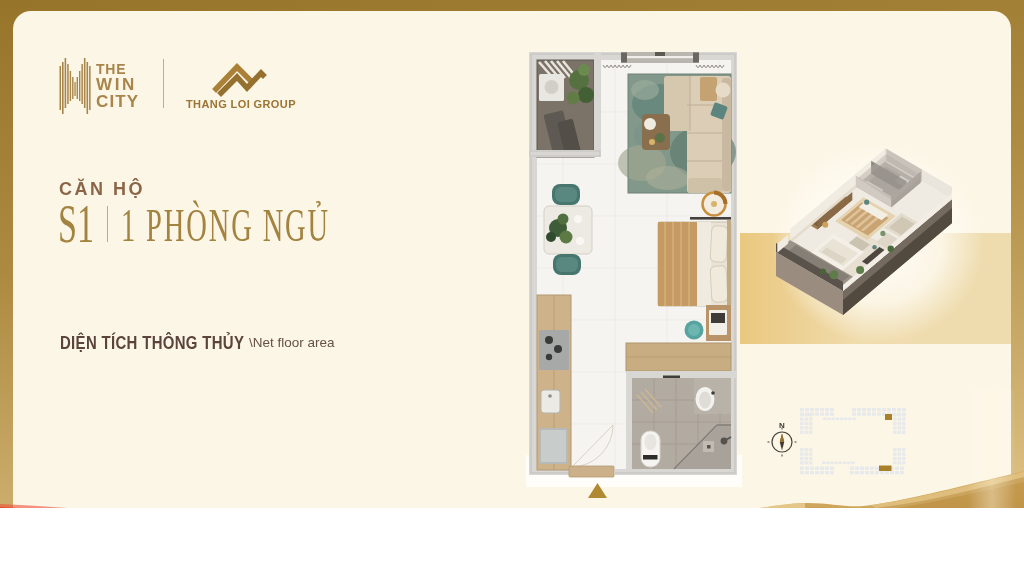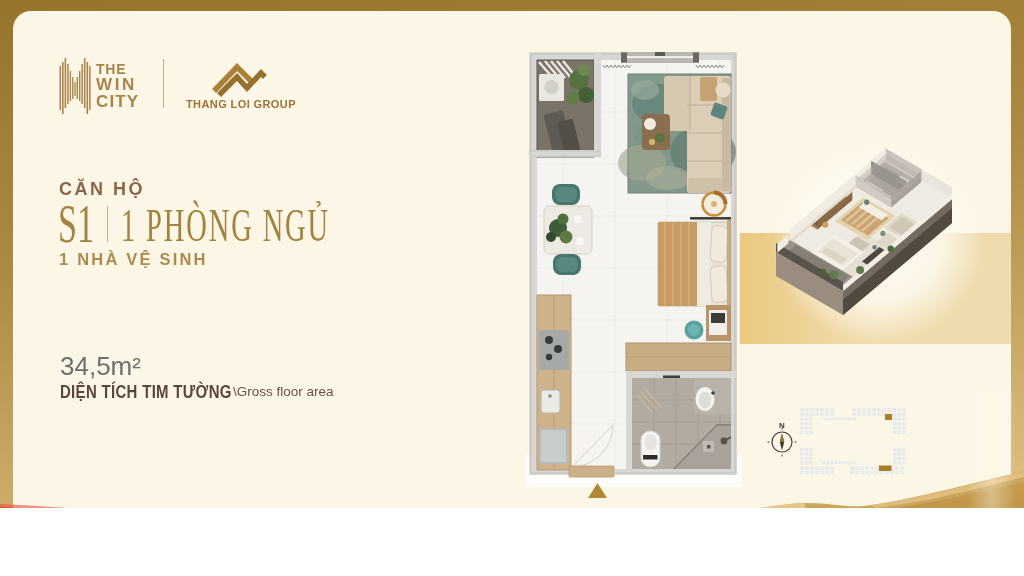--- a/index.html
+++ b/index.html
@@ -105,29 +105,27 @@
 </svg>
 
 <div class="abs" style="left:59px;top:179px;font-weight:bold;font-size:18px;color:#8a6548;letter-spacing:2.5px;">CĂN HỘ</div>
 
 <div class="abs" style="left:58px;top:206px;font-family:'Liberation Serif',serif;color:#a28340;font-size:55px;line-height:36px;transform:scaleX(0.62);transform-origin:0 0;">S1</div>
 
 <div class="abs" style="left:107px;top:206px;width:1px;height:36px;background:#b9ab8d;"></div>
 
 <div class="abs" style="left:121px;top:210px;font-family:'Liberation Serif',serif;color:#a28340;font-size:46px;line-height:32px;letter-spacing:3px;transform:scaleX(0.62);transform-origin:0 0;white-space:nowrap;">1 PHÒNG NGỦ</div>
 
-<div class="abs" style="left:59px;top:250px;font-weight:bold;font-size:16.5px;color:#ad8a4e;letter-spacing:2.2px;">1 NHÀ VỆ SINH</div>
-
-
-<div class="abs" style="left:60px;top:351px;font-size:26px;color:#6f6f72;">34,5m²</div>
-
-<div class="abs" style="left:60px;top:382px;width:420px;white-space:nowrap;color:#5a443b;">
-  <span style="display:inline-block;transform:scaleX(0.83);transform-origin:0 0;font-weight:bold;font-size:18px;letter-spacing:0.4px;">DIỆN TÍCH TIM TƯỜNG</span>
-  <span style="position:absolute;left:173px;top:2px;font-size:13.5px;color:#655149;">\Gross floor area</span>
+
+<div class="abs" style="left:60px;top:333px;width:420px;white-space:nowrap;color:#5a443b;">
+  <span style="display:inline-block;transform:scaleX(0.83);transform-origin:0 0;font-weight:bold;font-size:18px;letter-spacing:0.4px;">DIỆN TÍCH THÔNG THỦY</span>
+  <span style="position:absolute;left:189px;top:2px;font-size:13.5px;color:#655149;">\Net floor area</span>
 </div>
+
+
 
 
 <svg class="abs" style="left:520px;top:42px" width="228" height="462" viewBox="520 42 228 462">
 
   <rect x="526" y="455" width="216" height="32" fill="#fefdf9"></rect>
 
   <rect x="529" y="52" width="208" height="423" fill="#d8d7d4"></rect>
   <rect x="531" y="54" width="204" height="419" fill="none" stroke="#bcbab6" stroke-width="0.8"></rect>
 
   <rect x="537" y="60" width="194" height="409" fill="#f5f4f1"></rect>

